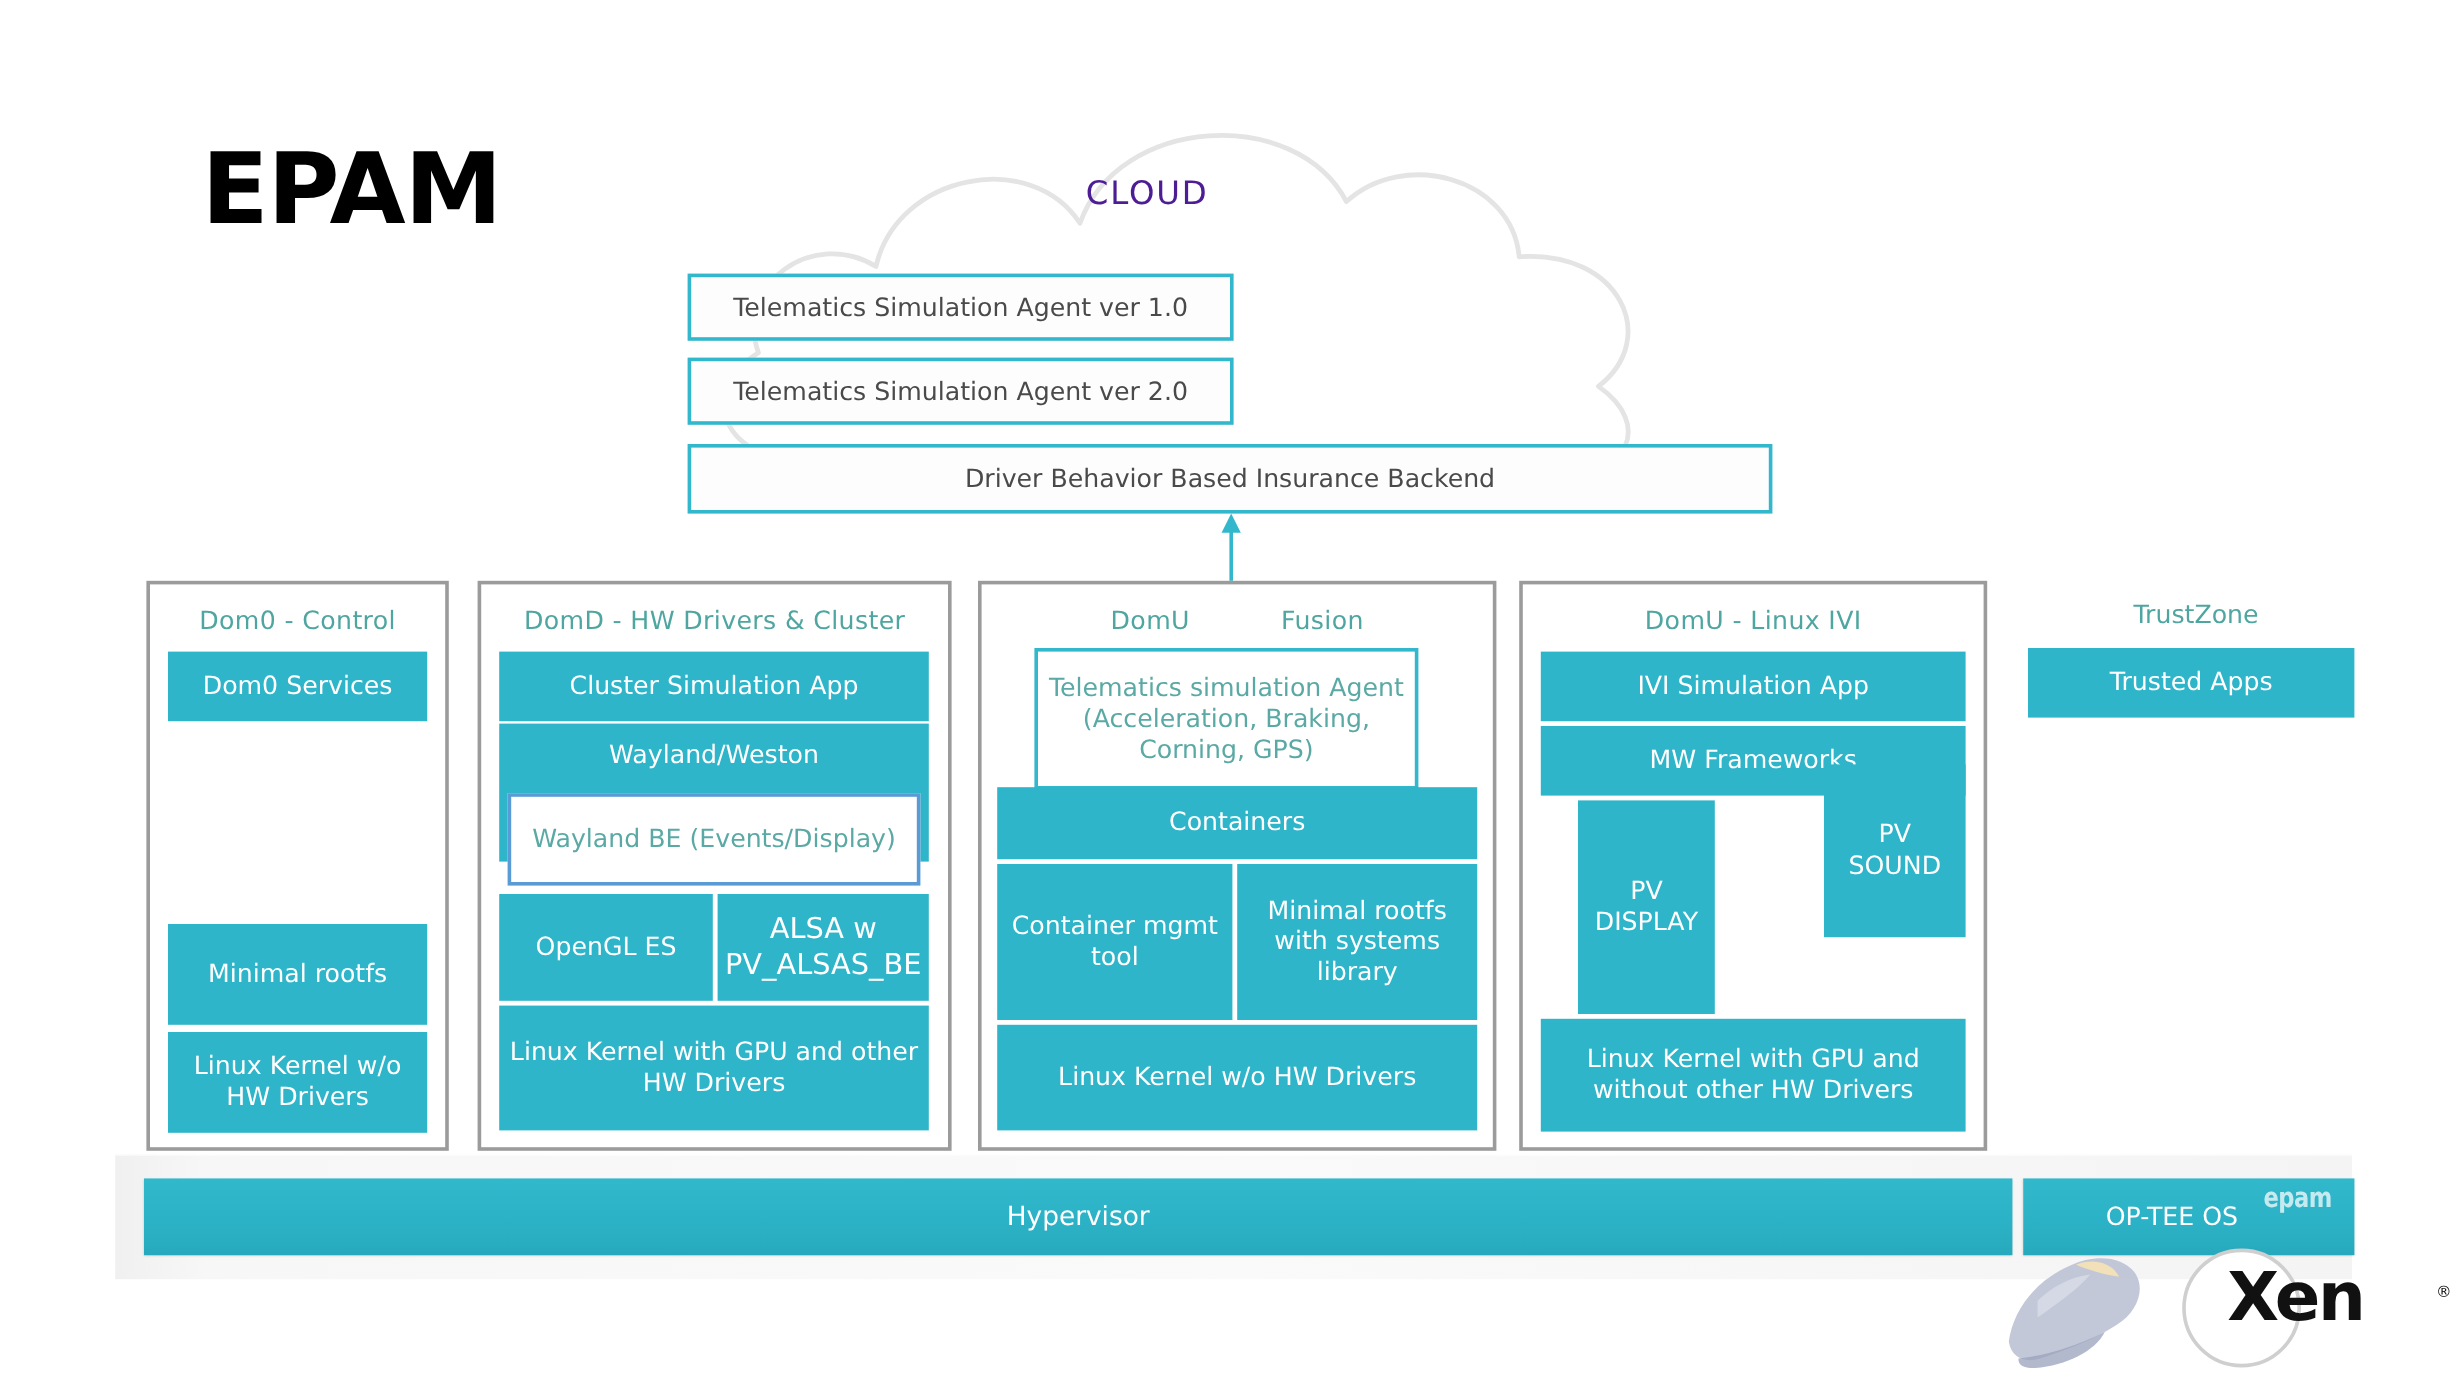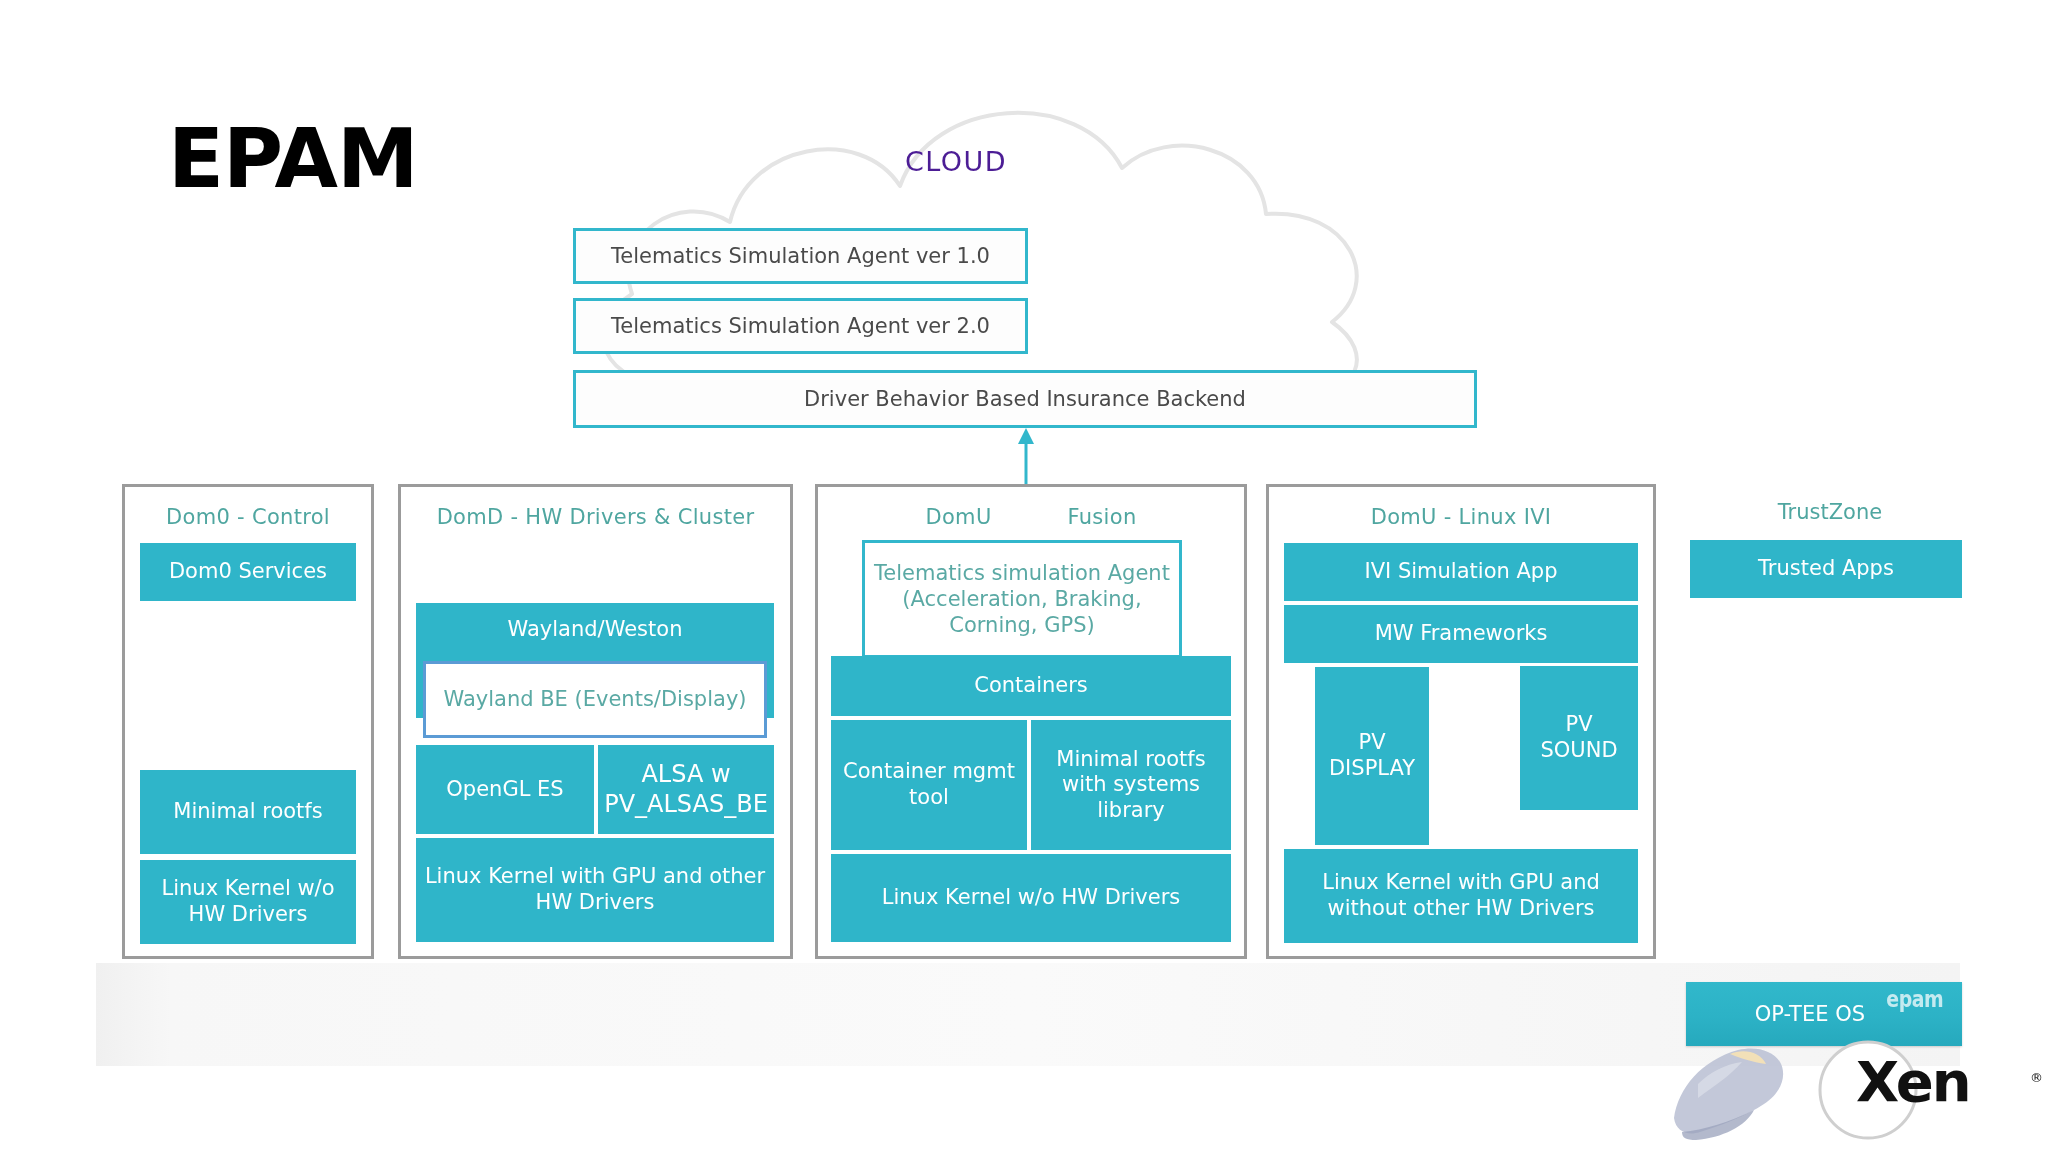--- a/index.html
+++ b/index.html
@@ -163,21 +163,21 @@
   #fusion-containers { left: 831px; top: 656px; width: 400px; height: 60px; }
   #fusion-container-mgmt { left: 831px; top: 720px; width: 196px; height: 130px; }
   #fusion-minimal-rootfs { left: 1031px; top: 720px; width: 200px; height: 130px; }
   #fusion-linux-kernel   { left: 831px; top: 854px; width: 400px; height: 88px; }
 
   
   #ivi-sim-app       { left: 1284px; top: 543px; width: 354px; height: 58px; }
   #ivi-mw-frameworks { left: 1284px; top: 605px; width: 354px; height: 58px; }
   #ivi-pv-display    { left: 1315px; top: 667px; width: 114px; height: 178px; }
   #ivi-pv-events     { left: 1402px; top: 667px; width: 114px; height: 178px; }
-  #ivi-pv-sound      { left: 1520px; top: 666px; width: 118px; height: 144px; }
+  #ivi-pv-sound      { left: 1520px; top: 637px; width: 118px; height: 144px; }
   #ivi-linux-kernel  { left: 1284px; top: 849px; width: 354px; height: 94px; }
 
   
   #trusted-apps { left: 1690px; top: 540px; width: 272px; height: 58px; }
 
   
   #hypervisor {
     position: absolute;
     left: 120px; top: 982px;
     width: 1557px; height: 64px;
@@ -268,20 +268,21 @@
   <div class="domain-col" id="col-dom0">
     <div class="col-title">Dom0 - Control</div>
   </div>
   <div class="tealbox" id="dom0-services">Dom0 Services</div>
   <div class="tealbox" id="dom0-minimal-rootfs">Minimal rootfs</div>
   <div class="tealbox" id="dom0-linux-kernel">Linux Kernel w/o HW Drivers</div>
 
   <div class="domain-col" id="col-domd">
     <div class="col-title">DomD - HW Drivers &amp; Cluster</div>
   </div>
+  <div class="tealbox" id="domd-cluster-sim">Cluster Simulation App</div>
   <div class="tealbox" id="domd-wayland-weston">Wayland/Weston</div>
   <div class="outlinebox" id="wayland-be">Wayland BE (Events/Display)</div>
   <div class="tealbox" id="domd-opengl">OpenGL ES</div>
   <div class="tealbox small" id="domd-alsa">ALSA w PV_ALSAS_BE</div>
   <div class="tealbox" id="domd-linux-kernel">Linux Kernel with GPU and other HW Drivers</div>
 
   <div class="domain-col" id="col-domu-fusion">
     <div class="col-title">
       <span>DomU</span>
       <span style="display:inline-block;width:62px"></span>
@@ -299,20 +300,21 @@
   </div>
   <div class="tealbox" id="ivi-sim-app">IVI Simulation App</div>
   <div class="tealbox" id="ivi-mw-frameworks">MW Frameworks</div>
   <div class="tealbox" id="ivi-pv-display">PV DISPLAY</div>
   <div class="tealbox" id="ivi-pv-sound">PV SOUND</div>
   <div class="tealbox" id="ivi-linux-kernel">Linux Kernel with GPU and without other HW Drivers</div>
 
   <div id="trustzone-title">TrustZone</div>
   <div class="tealbox" id="trusted-apps">Trusted Apps</div>
 
+  <div id="hypervisor">Hypervisor</div>
   <div id="op-tee-os">
     <span>OP-TEE OS</span>
     <span id="op-tee-epam-watermark">epam</span>
   </div>
 
   <div id="xen-logo-group">
     <svg viewBox="0 0 388 112" style="position:absolute;inset:0;width:100%;height:100%">
       <circle cx="208" cy="50" r="48" fill="#ffffff" stroke="#cfcfcf" stroke-width="3"></circle>
       <path d="M 14 78 C 18 48, 42 20, 78 10 C 96 6, 112 10, 120 22
                C 128 36, 120 54, 104 64 C 86 76, 60 86, 40 92

